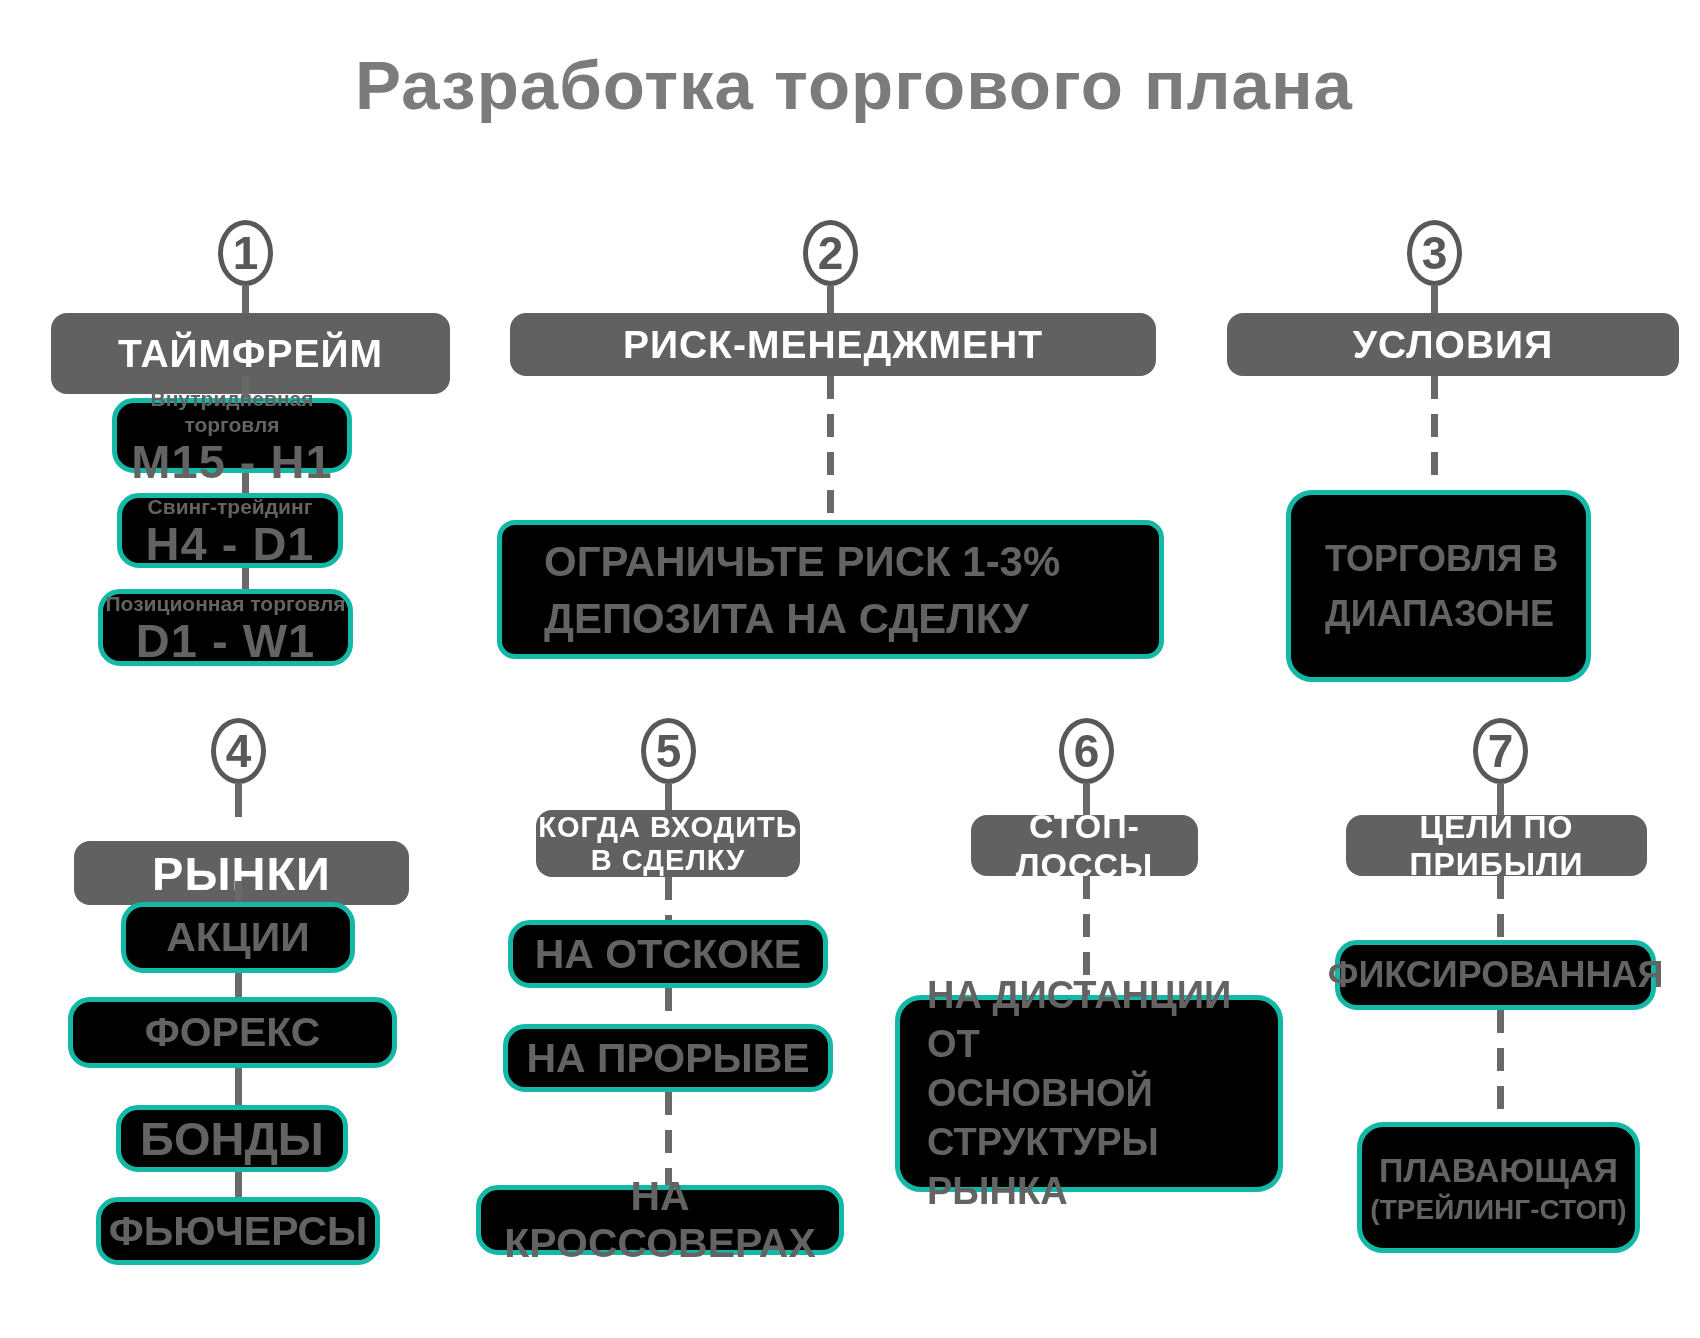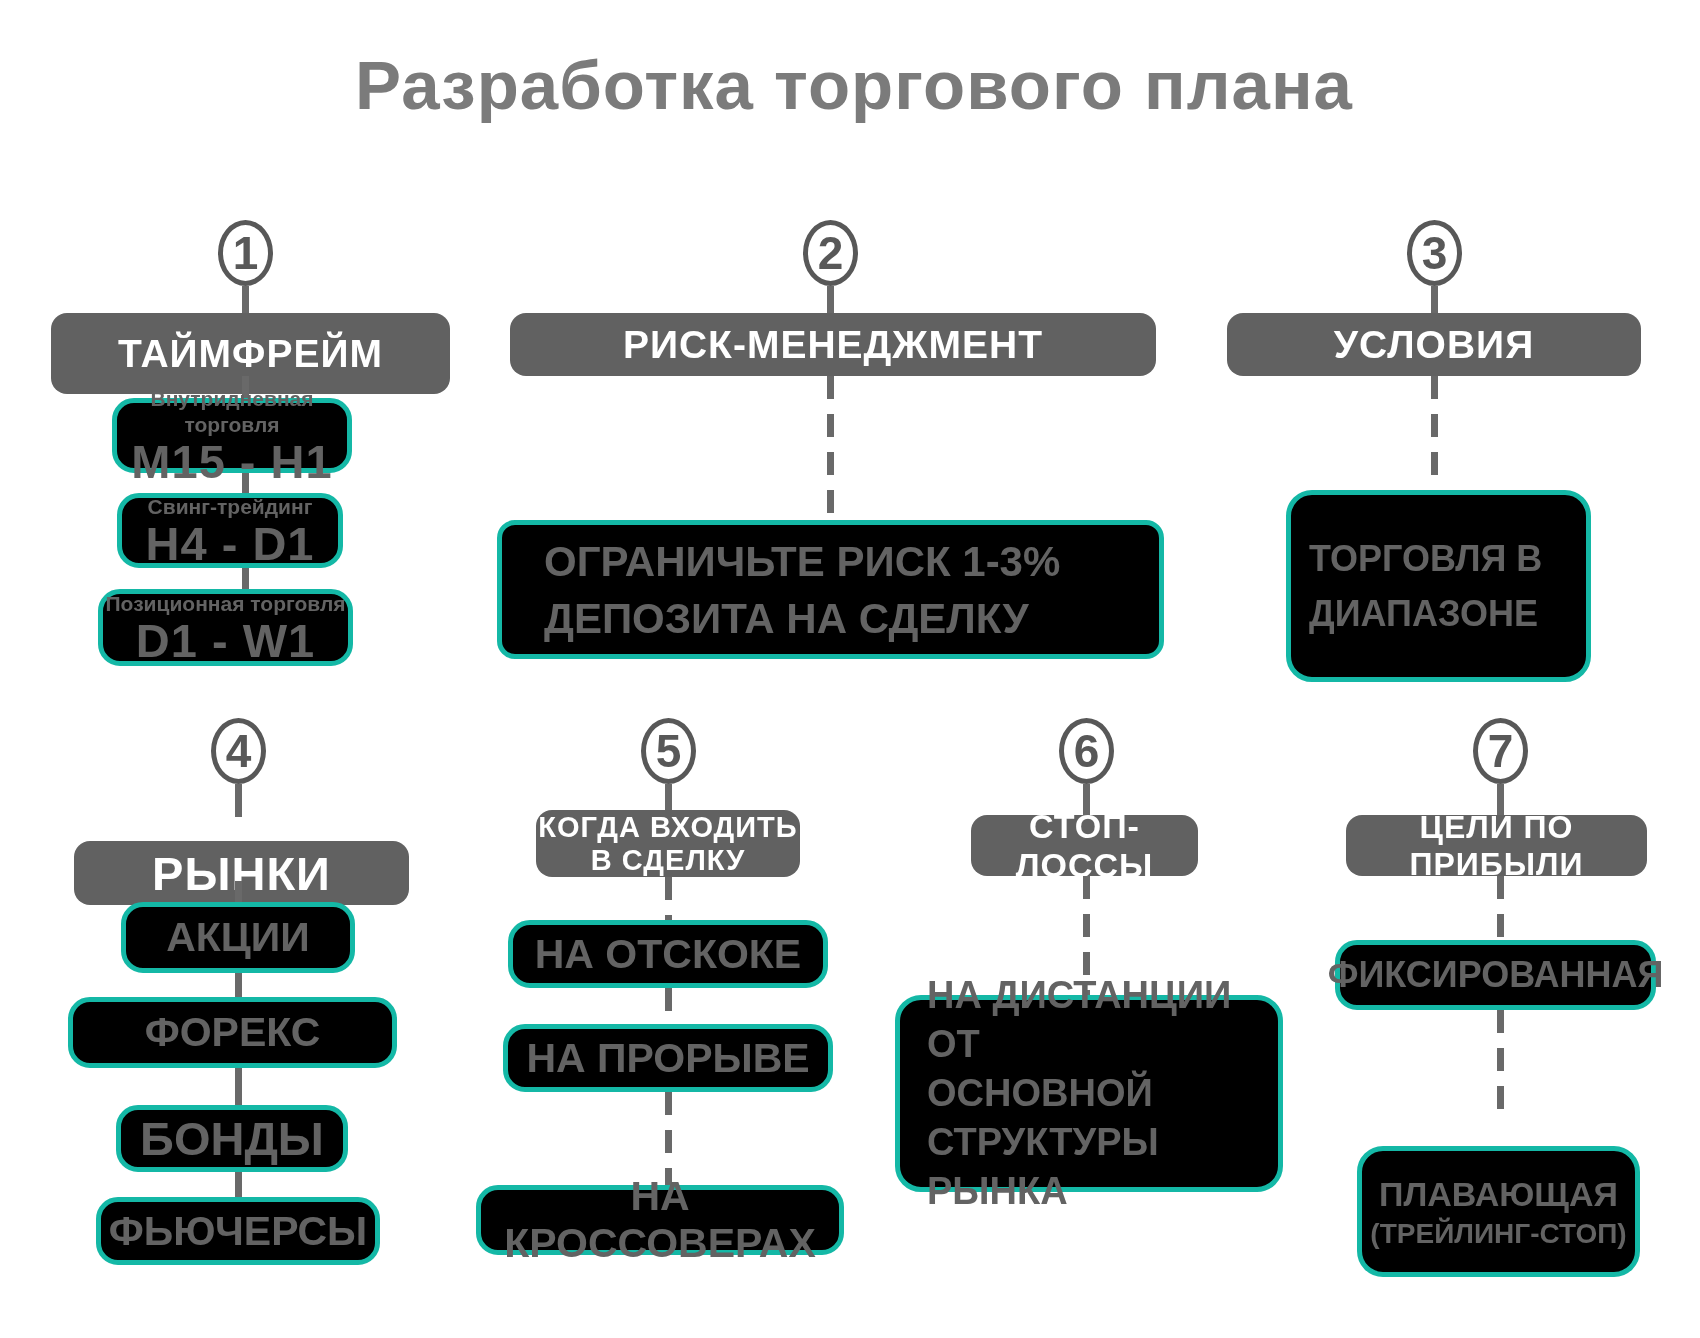--- a/index.html
+++ b/index.html
@@ -69,23 +69,23 @@
 <div class="vdash" style="left:827px;top:376px;height:144px;"></div>
 <div class="obox note" style="left:497px;top:520px;width:667px;height:139px;border-radius:18px;padding-left:42px;font-size:42px;line-height:57px;">
   <span>ОГРАНИЧЬТЕ РИСК 1-3%</span>
   <span>ДЕПОЗИТА НА СДЕЛКУ</span>
 </div>
 
 <div class="badge" style="left:1407px;top:220px;">
   <span>3</span>
 </div>
 <div class="vline" style="left:1431px;top:286px;height:27px;"></div>
-<div class="hdr" style="left:1227px;top:313px;width:414px;height:63px;font-size:39px;">УСЛОВИЯ</div>
+<div class="hdr" style="left:1227px;top:313px;width:452px;height:63px;font-size:39px;">УСЛОВИЯ</div>
 <div class="vdash" style="left:1431px;top:376px;height:114px;"></div>
-<div class="obox note" style="left:1286px;top:490px;width:305px;height:192px;border-radius:26px;padding-left:18px;font-size:36px;line-height:55px;">
+<div class="obox note" style="left:1286px;top:490px;width:305px;height:192px;border-radius:26px;padding-left:34px;font-size:36px;line-height:55px;">
   <span>ТОРГОВЛЯ В</span>
   <span>ДИАПАЗОНЕ</span>
 </div>
 
 <div class="badge" style="left:211px;top:718px;">
   <span>4</span>
 </div>
 <div class="vline" style="left:235px;top:784px;height:33px;"></div>
 <div class="hdr" style="left:74px;top:817px;width:335px;height:64px;font-size:47px;margin-top:24px;">РЫНКИ</div>
 <div class="vline" style="left:235px;top:881px;height:21px;"></div>
@@ -125,16 +125,16 @@
 </div>
 
 <div class="badge" style="left:1473px;top:718px;">
   <span>7</span>
 </div>
 <div class="vline" style="left:1497px;top:784px;height:31px;"></div>
 <div class="hdr" style="left:1346px;top:815px;width:301px;height:61px;font-size:32px;">ЦЕЛИ ПО ПРИБЫЛИ</div>
 <div class="vdash" style="left:1497px;top:876px;height:64px;"></div>
 <div class="obox cbox" style="left:1335px;top:940px;width:321px;height:70px;font-size:36px;">ФИКСИРОВАННАЯ</div>
 <div class="vdash" style="left:1497px;top:1010px;height:112px;"></div>
-<div class="obox cbox" style="left:1357px;top:1122px;width:283px;height:131px;border-radius:26px;margin-top:24px;">
+<div class="obox cbox" style="left:1357px;top:1122px;width:283px;height:131px;border-radius:26px;">
   <span style="font-size:34px;line-height:44px;">ПЛАВАЮЩАЯ</span>
   <span style="font-size:28px;line-height:36px;">(ТРЕЙЛИНГ-СТОП)</span>
 </div>
 
 </body></html>

